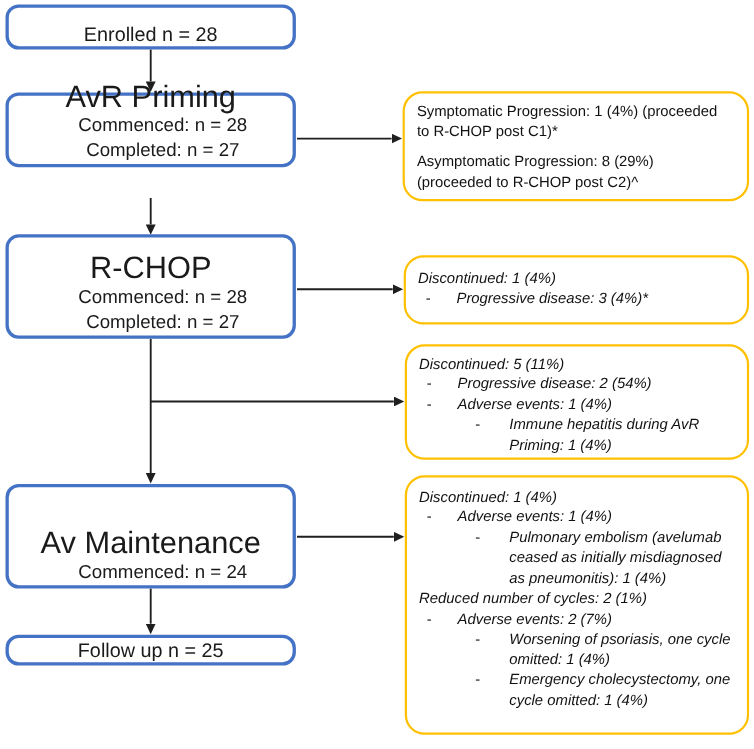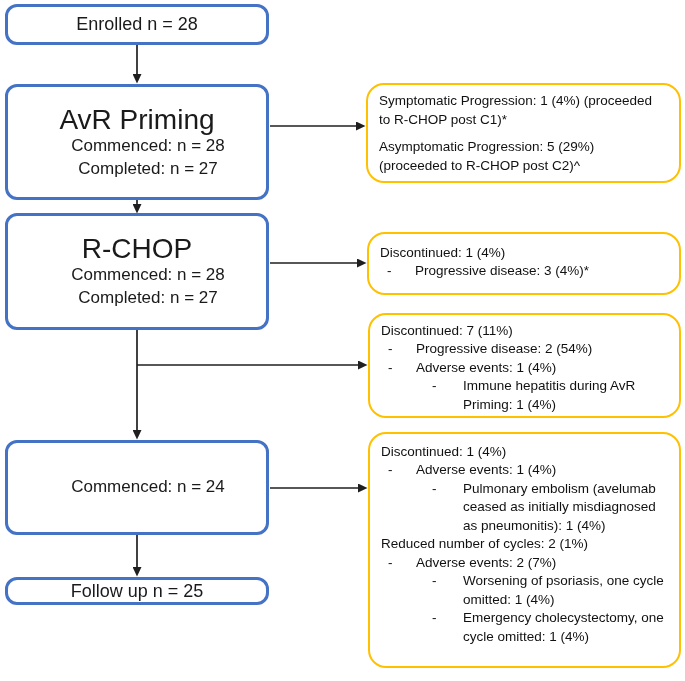--- a/index.html
+++ b/index.html
@@ -11,37 +11,37 @@
   html,body{margin:0;padding:0;background:#ffffff;}
   .canvas{
     position:relative;width:685px;height:681px;background:#ffffff;
     font-family:"Liberation Sans", sans-serif;color:var(--text);
     overflow:hidden;
   }
   .connectors{position:absolute;left:0;top:0;width:685px;height:681px;z-index:0;}
   .stage{
     position:absolute;box-sizing:border-box;background:#ffffff;z-index:1;
     border:3px solid var(--box-border);border-radius:12px;
-    display:flex;flex-direction:column;align-items:center;justify-content:center;
+    display:flex;flex-direction:column;align-items:center;justify-content:flex-end;
     text-align:center;
   }
   .stage .big{font-size:28px;line-height:1.12;color:#1a1a1a;}
   .stage .stat{font-size:17px;line-height:1.34;color:#1a1a1a;margin-left:22px;}
   .stage .single{font-size:18px;color:#1a1a1a;}
   .note{
     position:absolute;box-sizing:border-box;background:#ffffff;z-index:1;
     border:2.5px solid var(--note-border);border-radius:18px;
     font-size:13.5px;line-height:1.37;color:#111;
   }
   .note-inner{padding:7px 14px 6px 11px;}
   .np{margin:0 0 8px 0;line-height:1.4;}
   .np:last-child{margin-bottom:0;}
   .nl{display:flex;}
   .nl .b{flex:0 0 auto;}
-  .nl .t{flex:1 1 auto;}
+  .nl .t{flex:1 1 auto;font-style:italic;}
   .i0{margin-left:0;}
   .i1{margin-left:7px;}
   .i1 .b{width:28px;}
   .i2{margin-left:51px;}
   .i2 .b{width:31px;}
 </style>
 </head>
 <body>
 
 <div class="canvas">
@@ -61,63 +61,64 @@
       <path d="M137 365 H 358" marker-end="url(#ah)"></path>
       <path d="M270 488 H 358" marker-end="url(#ah)"></path>
       <path d="M137 535 V 567" marker-end="url(#ah)"></path>
     </g>
   </svg>
 
   <div class="stage" style="left:5px;top:4px;width:264px;height:41px;">
     <div class="single">Enrolled n = 28</div>
   </div>
 
-  <div class="stage" style="left:5px;top:84px;width:264px;height:116px;">
+  <div class="stage" style="left:5px;top:84px;width:264px;height:68px;">
     <div class="big">AvR Priming</div>
     <div class="stat">Commenced: n = 28</div>
     <div class="stat">Completed: n = 27</div>
   </div>
 
-  <div class="stage" style="left:5px;top:213px;width:264px;height:117px;">
+  <div class="stage" style="left:5px;top:213px;width:264px;height:95px;">
     <div class="big">R-CHOP</div>
     <div class="stat">Commenced: n = 28</div>
     <div class="stat">Completed: n = 27</div>
   </div>
 
   <div class="stage" style="left:5px;top:440px;width:264px;height:95px;">
+    <div class="big">Av Maintenance</div>
     <div class="stat">Commenced: n = 24</div>
   </div>
 
   <div class="stage" style="left:5px;top:577px;width:264px;height:28px;">
     <div class="single">Follow up n = 25</div>
   </div>
 
   <div class="note" style="left:366px;top:83px;width:315px;height:100px;">
     <div class="note-inner">
       <p class="np">Symptomatic Progression: 1 (4%) (proceeded to R-CHOP post C1)*</p>
-      <p class="np">Asymptomatic Progression: 5 (29%) (proceeded to R-CHOP post C2)^</p>
+      <p class="np">Asymptomatic Progression: 8 (29%) (proceeded to R-CHOP post C2)^</p>
     </div>
   </div>
 
   <div class="note" style="left:367px;top:232px;width:314px;height:63px;">
     <div class="note-inner" style="padding-top:10px;">
       <div class="nl i0">
           <span class="t">Discontinued: 1 (4%)</span>
         </div>
       <div class="nl i1">
           <span class="b">-</span>
           <span class="t">Progressive disease: 3 (4%)*</span>
         </div>
     </div>
   </div>
 
   <div class="note" style="left:368px;top:313px;width:313px;height:105px;">
     <div class="note-inner">
       <div class="nl i0">
-          <span class="t">Discontinued: 7 (11%)</span>
+          <span class="t">Discontinued: 5 (11%)</span>
         </div>
       <div class="nl i1">
           <span class="b">-</span>
           <span class="t">Progressive disease: 2 (54%)</span>
         </div>
       <div class="nl i1">
           <span class="b">-</span>
           <span class="t">Adverse events: 1 (4%)</span>
         </div>
       <div class="nl i2">

